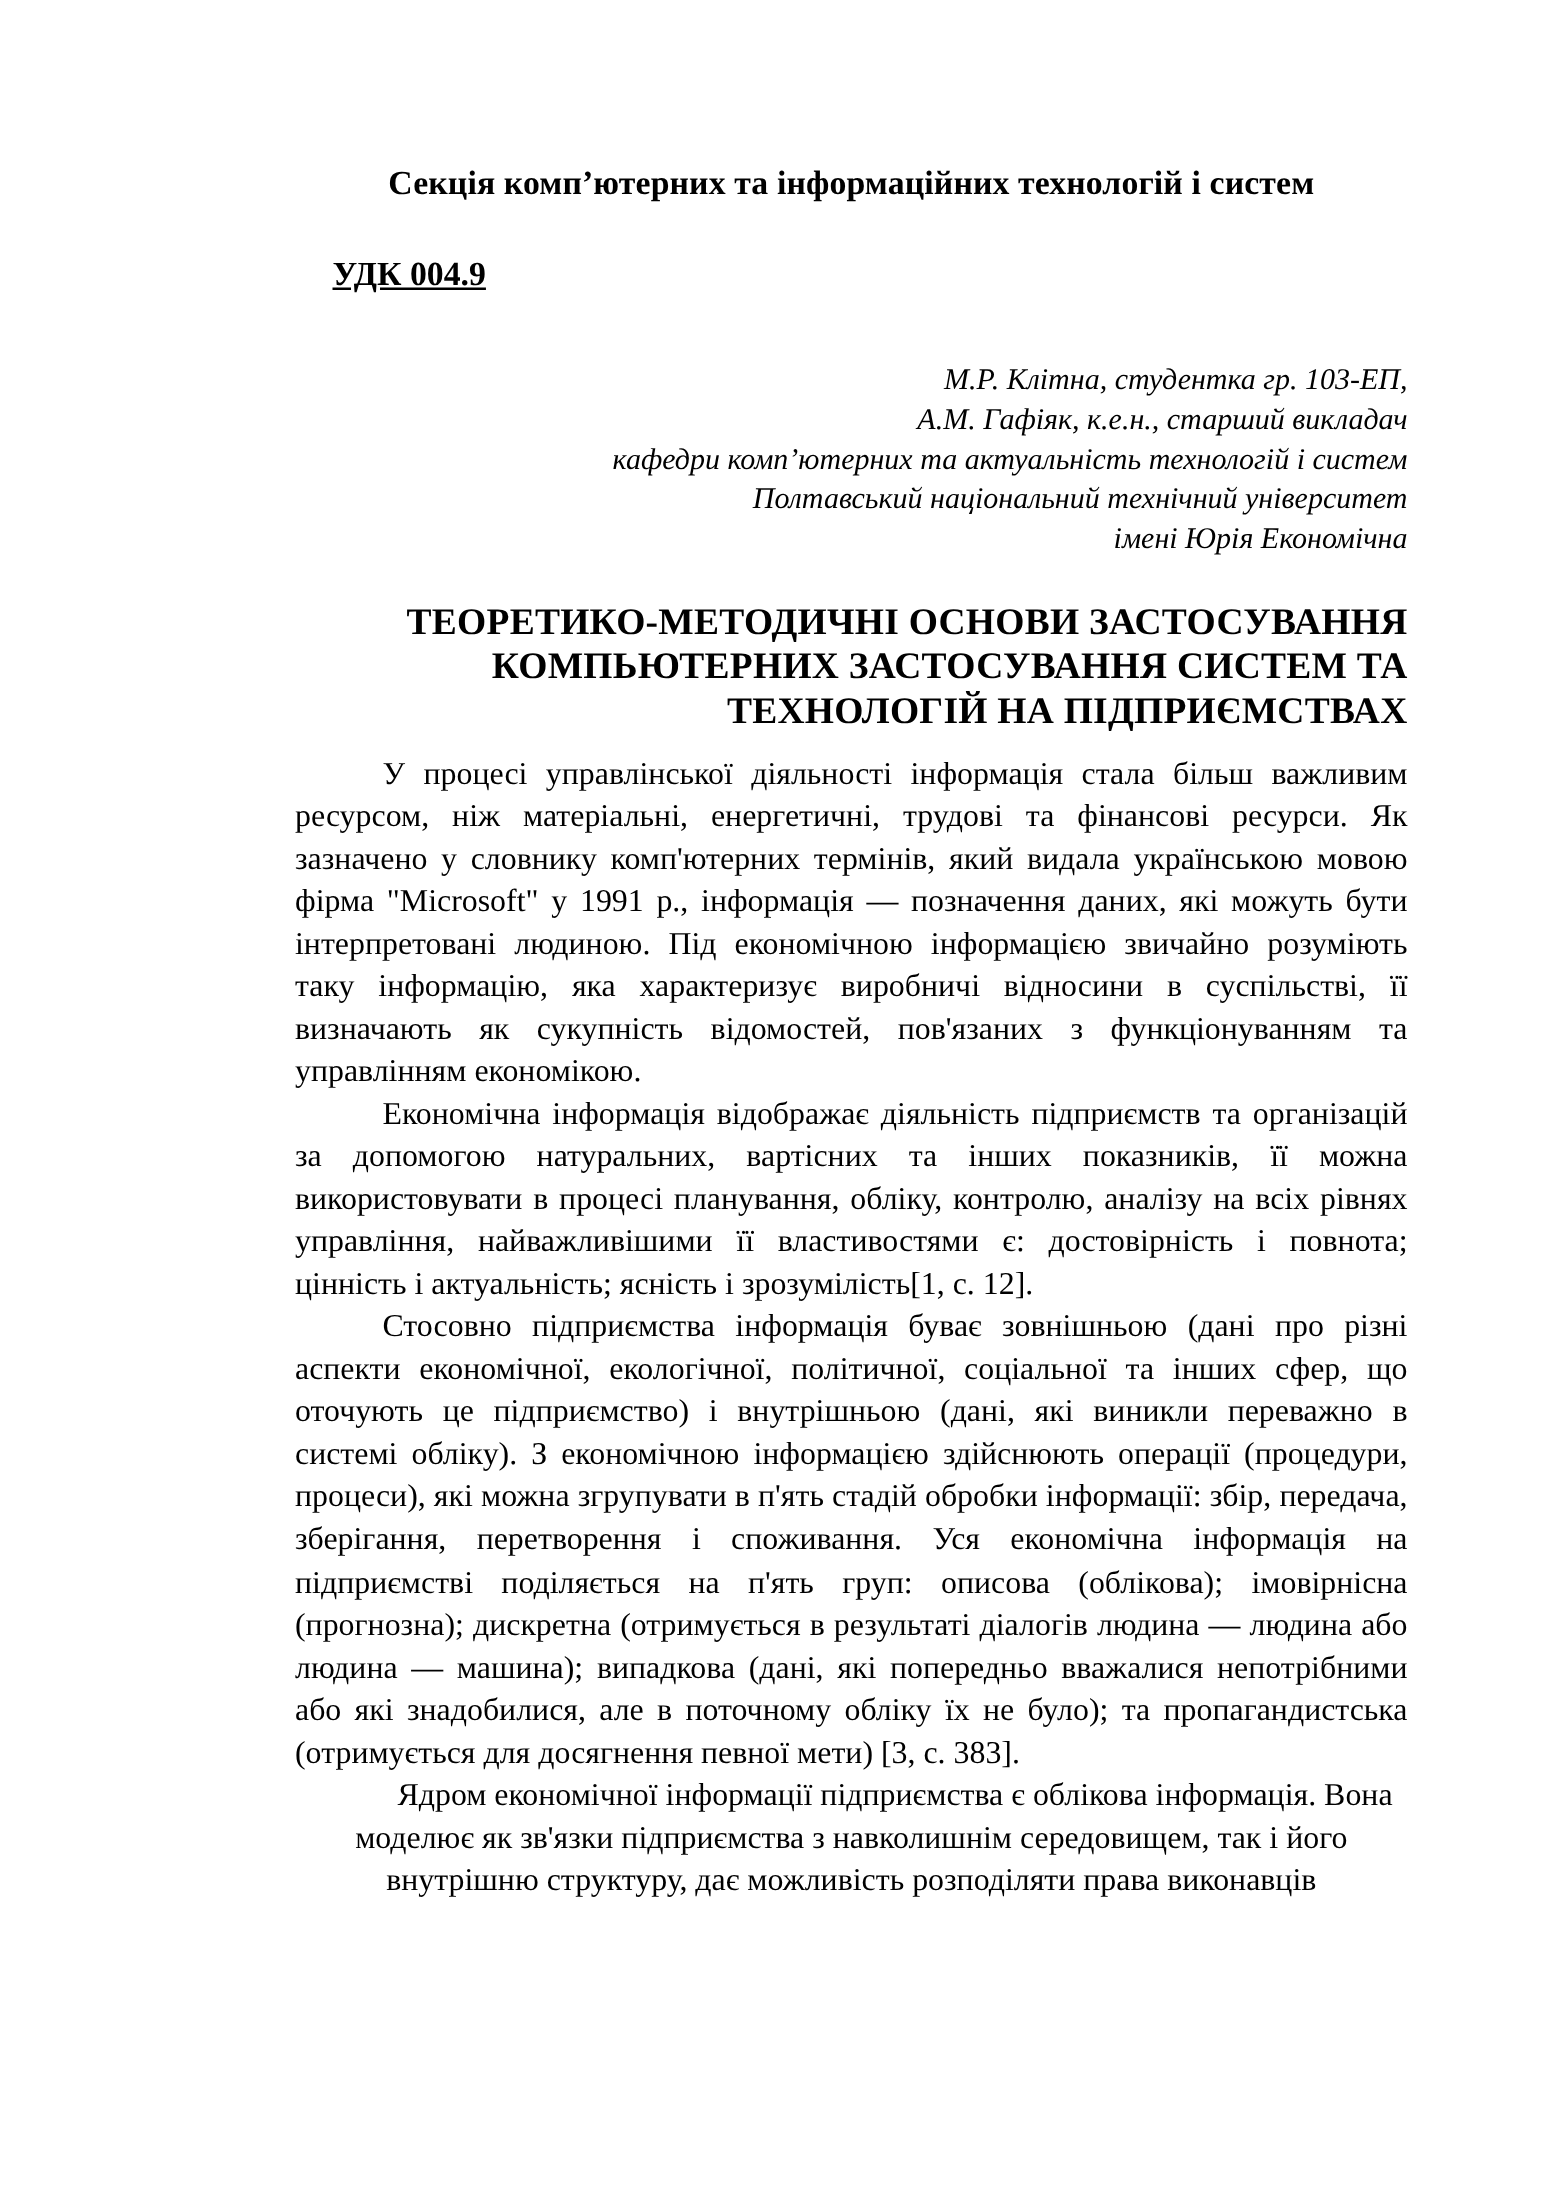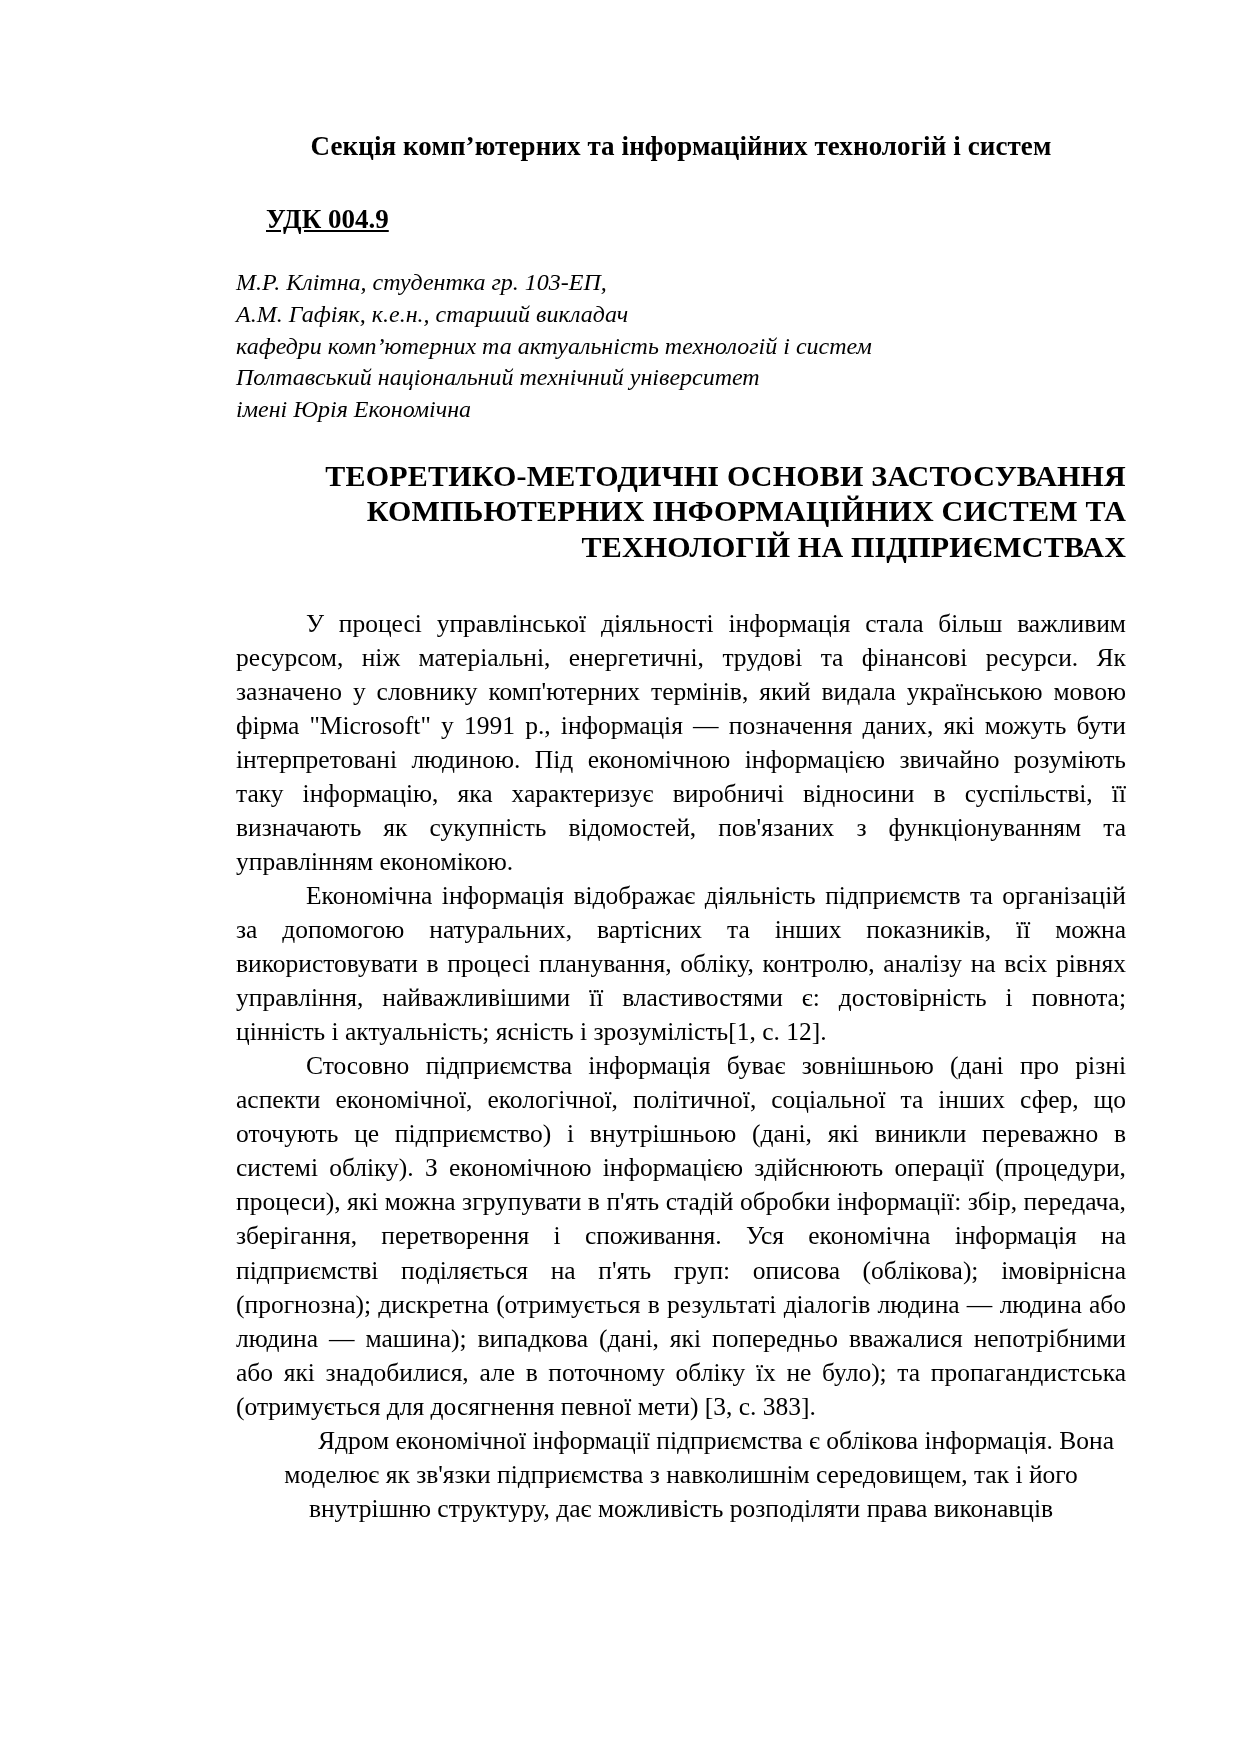--- a/index.html
+++ b/index.html
@@ -43,21 +43,22 @@
     text-align: left;
     font-weight: bold;
     font-size: 27px;
     margin-top: 42px;
     margin-left: 30px;
     text-decoration: underline;
   }
 
   
   .author-block {
-    margin-top: 32px;
+    margin-top: 54px;
+    text-align: right;
     font-style: italic;
     font-size: 24px;
     line-height: 1.32;
   }
   .author-block .line {
     display: block;
     white-space: nowrap;
   }
 
   
@@ -68,21 +69,21 @@
     font-size: 30px;
     line-height: 1.18;
     letter-spacing: 0.2px;
   }
   .doc-title .tline {
     display: block;
   }
 
   
   .body-text {
-    margin-top: 43px;
+    margin-top: 16px;
     font-size: 25.5px;
     line-height: 1.335;
     text-align: justify;
     text-justify: inter-word;
   }
   .body-text p {
     margin: 0;
     text-indent: 70px;
     text-align: justify;
   }
@@ -103,21 +104,21 @@
     <div class="author-block">
       <span class="line">М.Р. Клітна, студентка гр. 103-ЕП,</span>
       <span class="line">А.М. Гафіяк, к.е.н., старший викладач</span>
       <span class="line">кафедри комп’ютерних та актуальність технологій і систем</span>
       <span class="line">Полтавський національний технічний університет</span>
       <span class="line">імені Юрія Економічна</span>
     </div>
 
     <div class="doc-title">
       <span class="tline">ТЕОРЕТИКО-МЕТОДИЧНІ ОСНОВИ ЗАСТОСУВАННЯ</span>
-      <span class="tline">КОМПЬЮТЕРНИХ ІНФОРМАЦІЙНИХ СИСТЕМ ТА</span>
+      <span class="tline">КОМПЬЮТЕРНИХ ЗАСТОСУВАННЯ СИСТЕМ ТА</span>
       <span class="tline">ТЕХНОЛОГІЙ НА ПІДПРИЄМСТВАХ</span>
     </div>
 
     <div class="body-text">
       <p>У процесі управлінської діяльності інформація стала більш важливим ресурсом, ніж матеріальні, енергетичні, трудові та фінансові ресурси. Як зазначено у словнику комп'ютерних термінів, який видала українською мовою фірма "Microsoft" у 1991 р., інформація — позначення даних, які можуть бути інтерпретовані людиною. Під економічною інформацією звичайно розуміють таку інформацію, яка характеризує виробничі відносини в суспільстві, її визначають як сукупність відомостей, пов'язаних з функціонуванням та управлінням економікою.</p>
       <p>Економічна інформація відображає діяльність підприємств та організацій за допомогою натуральних, вартісних та інших показників, її можна використовувати в процесі планування, обліку, контролю, аналізу на всіх рівнях управління, найважливішими її властивостями є: достовірність і повнота; цінність і актуальність; ясність і зрозумілість[1, с. 12].</p>
       <p>Стосовно підприємства інформація буває зовнішньою (дані про різні аспекти економічної, екологічної, політичної, соціальної та інших сфер, що оточують це підприємство) і внутрішньою (дані, які виникли переважно в системі обліку). З економічною інформацією здійснюють операції (процедури, процеси), які можна згрупувати в п'ять стадій обробки інформації: збір, передача, зберігання, перетворення і споживання. Уся економічна інформація на підприємстві поділяється на п'ять груп: описова (облікова); імовірнісна (прогнозна); дискретна (отримується в результаті діалогів людина — людина або людина — машина); випадкова (дані, які попередньо вважалися непотрібними або які знадобилися, але в поточному обліку їх не було); та пропагандистська (отримується для досягнення певної мети) [3, с. 383].</p>
       <p class="last">Ядром економічної інформації підприємства є облікова інформація. Вона моделює як зв'язки підприємства з навколишнім середовищем, так і його внутрішню структуру, дає можливість розподіляти права виконавців</p>
     </div>
 

